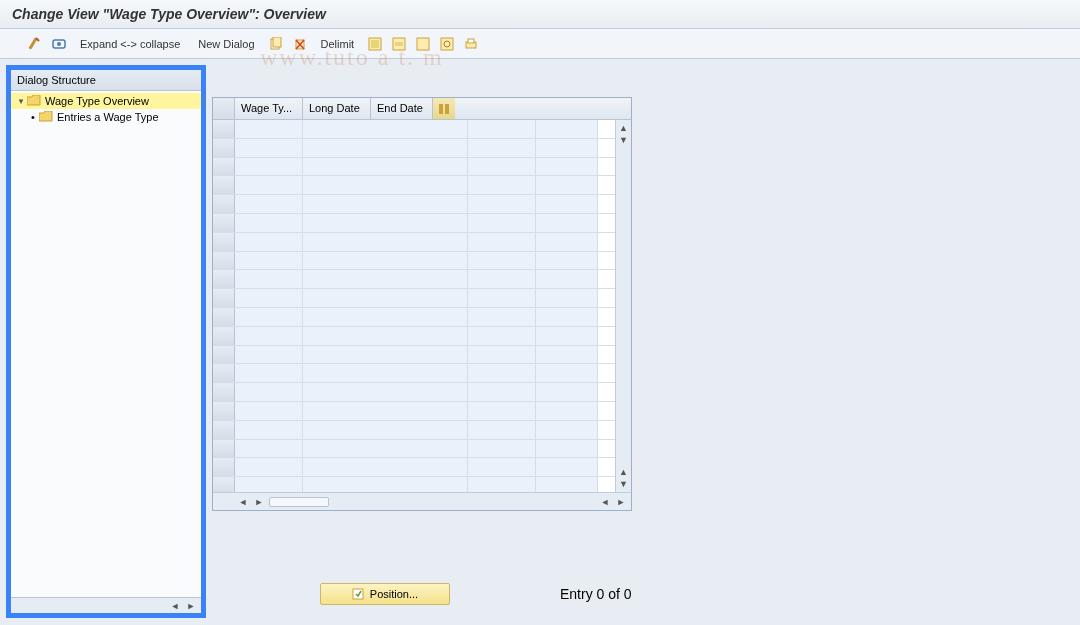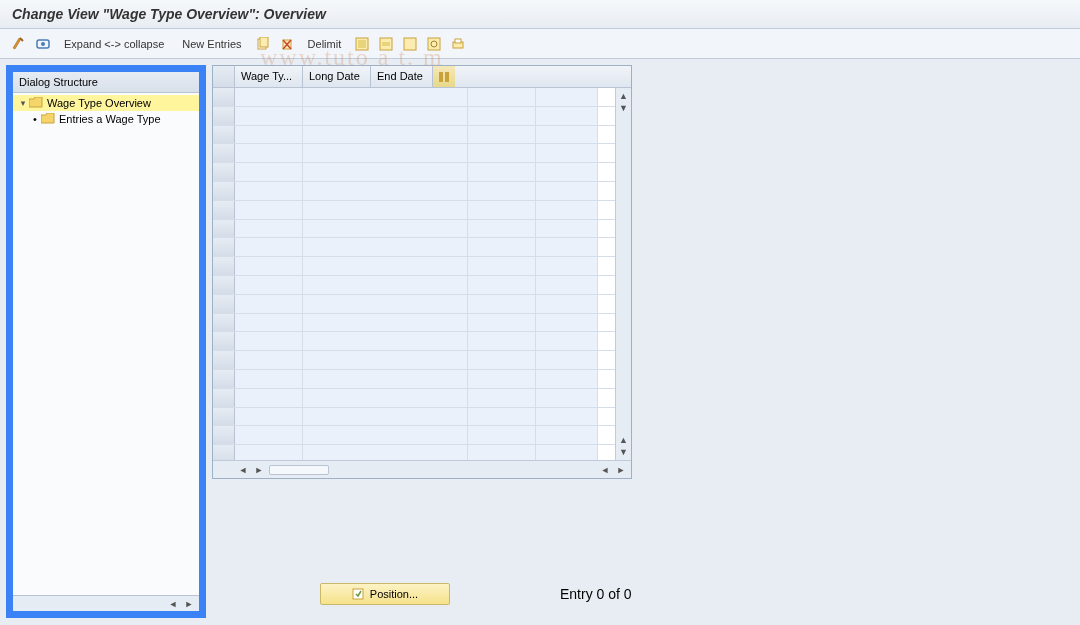--- a/index.html
+++ b/index.html
@@ -16,21 +16,21 @@
       background: linear-gradient(#f5f8fb, #e8edf3);
       padding: 6px 12px;
       font-size: 14px;
       font-weight: bold;
       font-style: italic;
       color: #333;
       border-bottom: 1px solid #c0ccda;
     }
     .toolbar {
       background: #f2f5f9;
-      padding: 4px 10px;
+      padding: 4px 26px;
       border-bottom: 1px solid #c0ccda;
       display: flex;
       align-items: center;
       gap: 6px;
       height: 30px;
     }
     .tb-icon {
       width: 18px; height: 18px;
       display: inline-flex; align-items:center; justify-content:center;
       cursor: pointer;
@@ -42,21 +42,21 @@
     }
     .content {
       display: flex;
       height: calc(100% - 60px);
       padding: 6px;
       gap: 6px;
     }
     .sidebar {
       width: 200px;
       background: #f9fbfd;
-      border: 7px solid #3b82f6;
+      border: 5px solid #3b82f6;
       display: flex;
       flex-direction: column;
       position: relative;
     }
     .sidebar-header {
       background: linear-gradient(#e6ecf3, #d8e0ea);
       padding: 4px 6px;
       border-bottom: 1px solid #b8c4d4;
       font-size: 11px;
     }
@@ -86,20 +86,21 @@
       flex: 0 0 420px;
       display: flex;
       flex-direction: column;
       position: relative;
     }
     .grid-frame {
       border: 1px solid #9eb0c6;
       background: #fff;
       position: relative;
       height: 414px;
+      margin-top: 32px;
     }
     .grid-header {
       display: flex;
       background: linear-gradient(#f0f4f8, #dfe6ef);
       border-bottom: 1px solid #b8c4d4;
       height: 22px;
     }
     .grid-header .sel-col {
       width: 22px; border-right: 1px solid #b8c4d4;
       background: linear-gradient(#e6ecf3,#d4dde8);
@@ -218,21 +219,21 @@
         <path d="M9 2 L12 5" stroke="#a06518" stroke-width="2"></path>
       </svg>
   </span>
   <span class="tb-icon">
     <svg width="16" height="16">
         <rect x="2" y="4" width="12" height="8" rx="2" fill="none" stroke="#4a7db5" stroke-width="1.5"></rect>
         <circle cx="8" cy="8" r="2" fill="#4a7db5"></circle>
       </svg>
   </span>
   <span class="tb-text">Expand &lt;-&gt; collapse</span>
-  <span class="tb-text">New Entries</span>
+  <span class="tb-text">New Dialog</span>
   <span class="tb-icon">
     <svg width="14" height="14">
         <rect x="2" y="2" width="8" height="10" fill="#fff" stroke="#c9a23a"></rect>
         <rect x="4" y="0" width="8" height="10" fill="#fdecb0" stroke="#c9a23a"></rect>
       </svg>
   </span>
   <span class="tb-icon">
     <svg width="14" height="14">
         <rect x="3" y="3" width="8" height="9" fill="#fdecb0" stroke="#c9a23a"></rect>
         <line x1="3" y1="3" x2="11" y2="12" stroke="#c43" stroke-width="1.5"></line>

